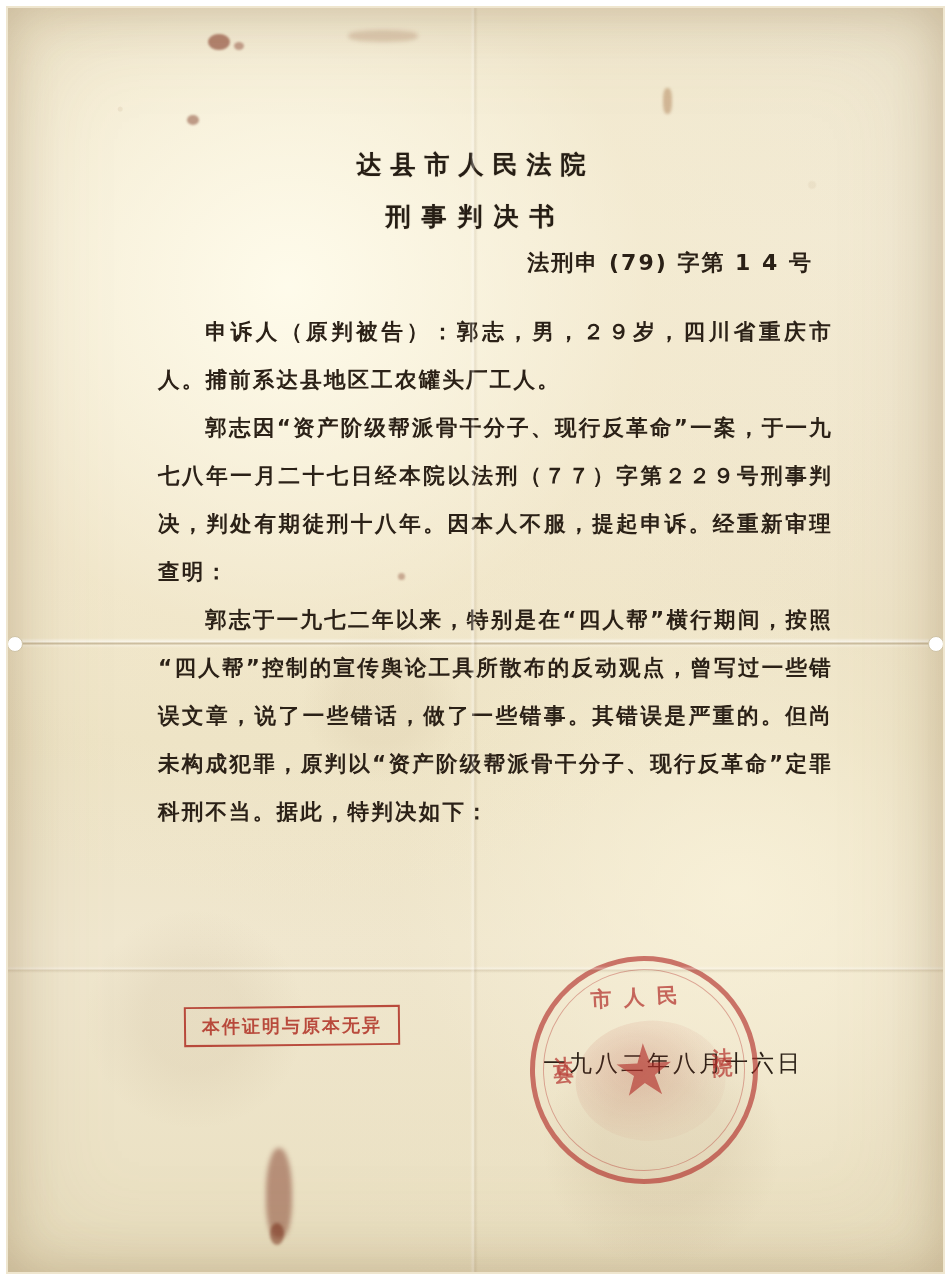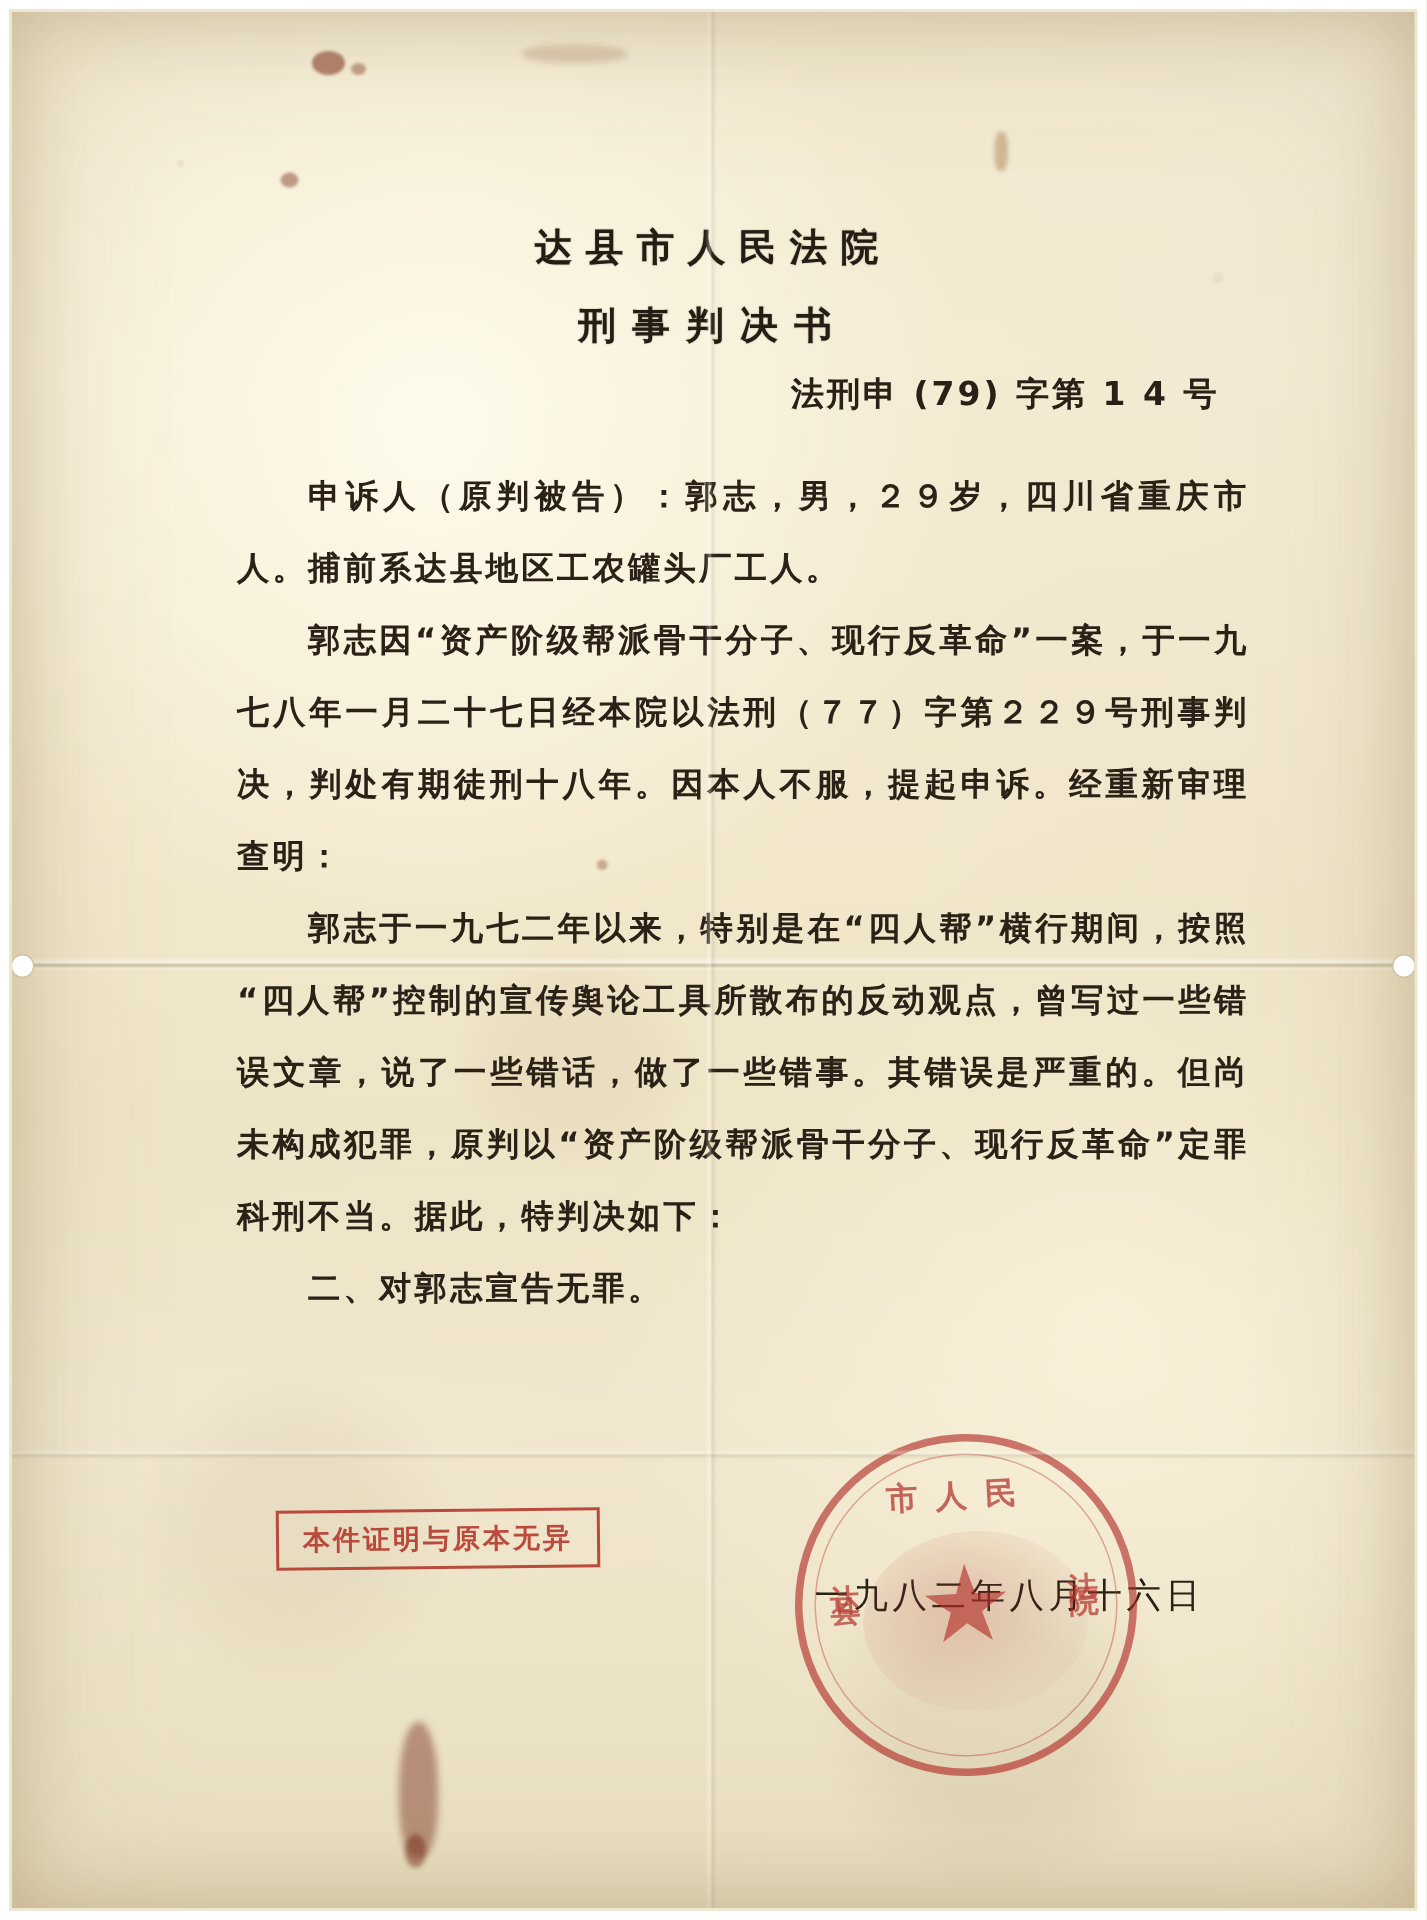--- a/index.html
+++ b/index.html
@@ -281,21 +281,20 @@
 
     <div class="doc-text">
       <div class="title-1">达县市人民法院</div>
       <div class="title-2">刑事判决书</div>
       <div class="case-no">法刑申 (79) 字第 1 4 号</div>
 
       <div class="body-block">
         <p>申诉人（原判被告）：郭志，男，２９岁，四川省重庆市人。捕前系达县地区工农罐头厂工人。</p>
         <p>郭志因“资产阶级帮派骨干分子、现行反革命”一案，于一九七八年一月二十七日经本院以法刑（７７）字第２２９号刑事判决，判处有期徒刑十八年。因本人不服，提起申诉。经重新审理查明：</p>
         <p>郭志于一九七二年以来，特别是在“四人帮”横行期间，按照“四人帮”控制的宣传舆论工具所散布的反动观点，曾写过一些错误文章，说了一些错话，做了一些错事。其错误是严重的。但尚未构成犯罪，原判以“资产阶级帮派骨干分子、现行反革命”定罪科刑不当。据此，特判决如下：</p>
-        <p>二、对郭志宣告无罪。</p>
       </div>
 
       <div class="date-line">一九八二年八月十六日</div>
     </div>
 
     <div class="copy-stamp">本件证明与原本无异</div>
 
     <div class="seal">
       <div class="inner-ring"></div>
       <div class="seal-smudge"></div>

